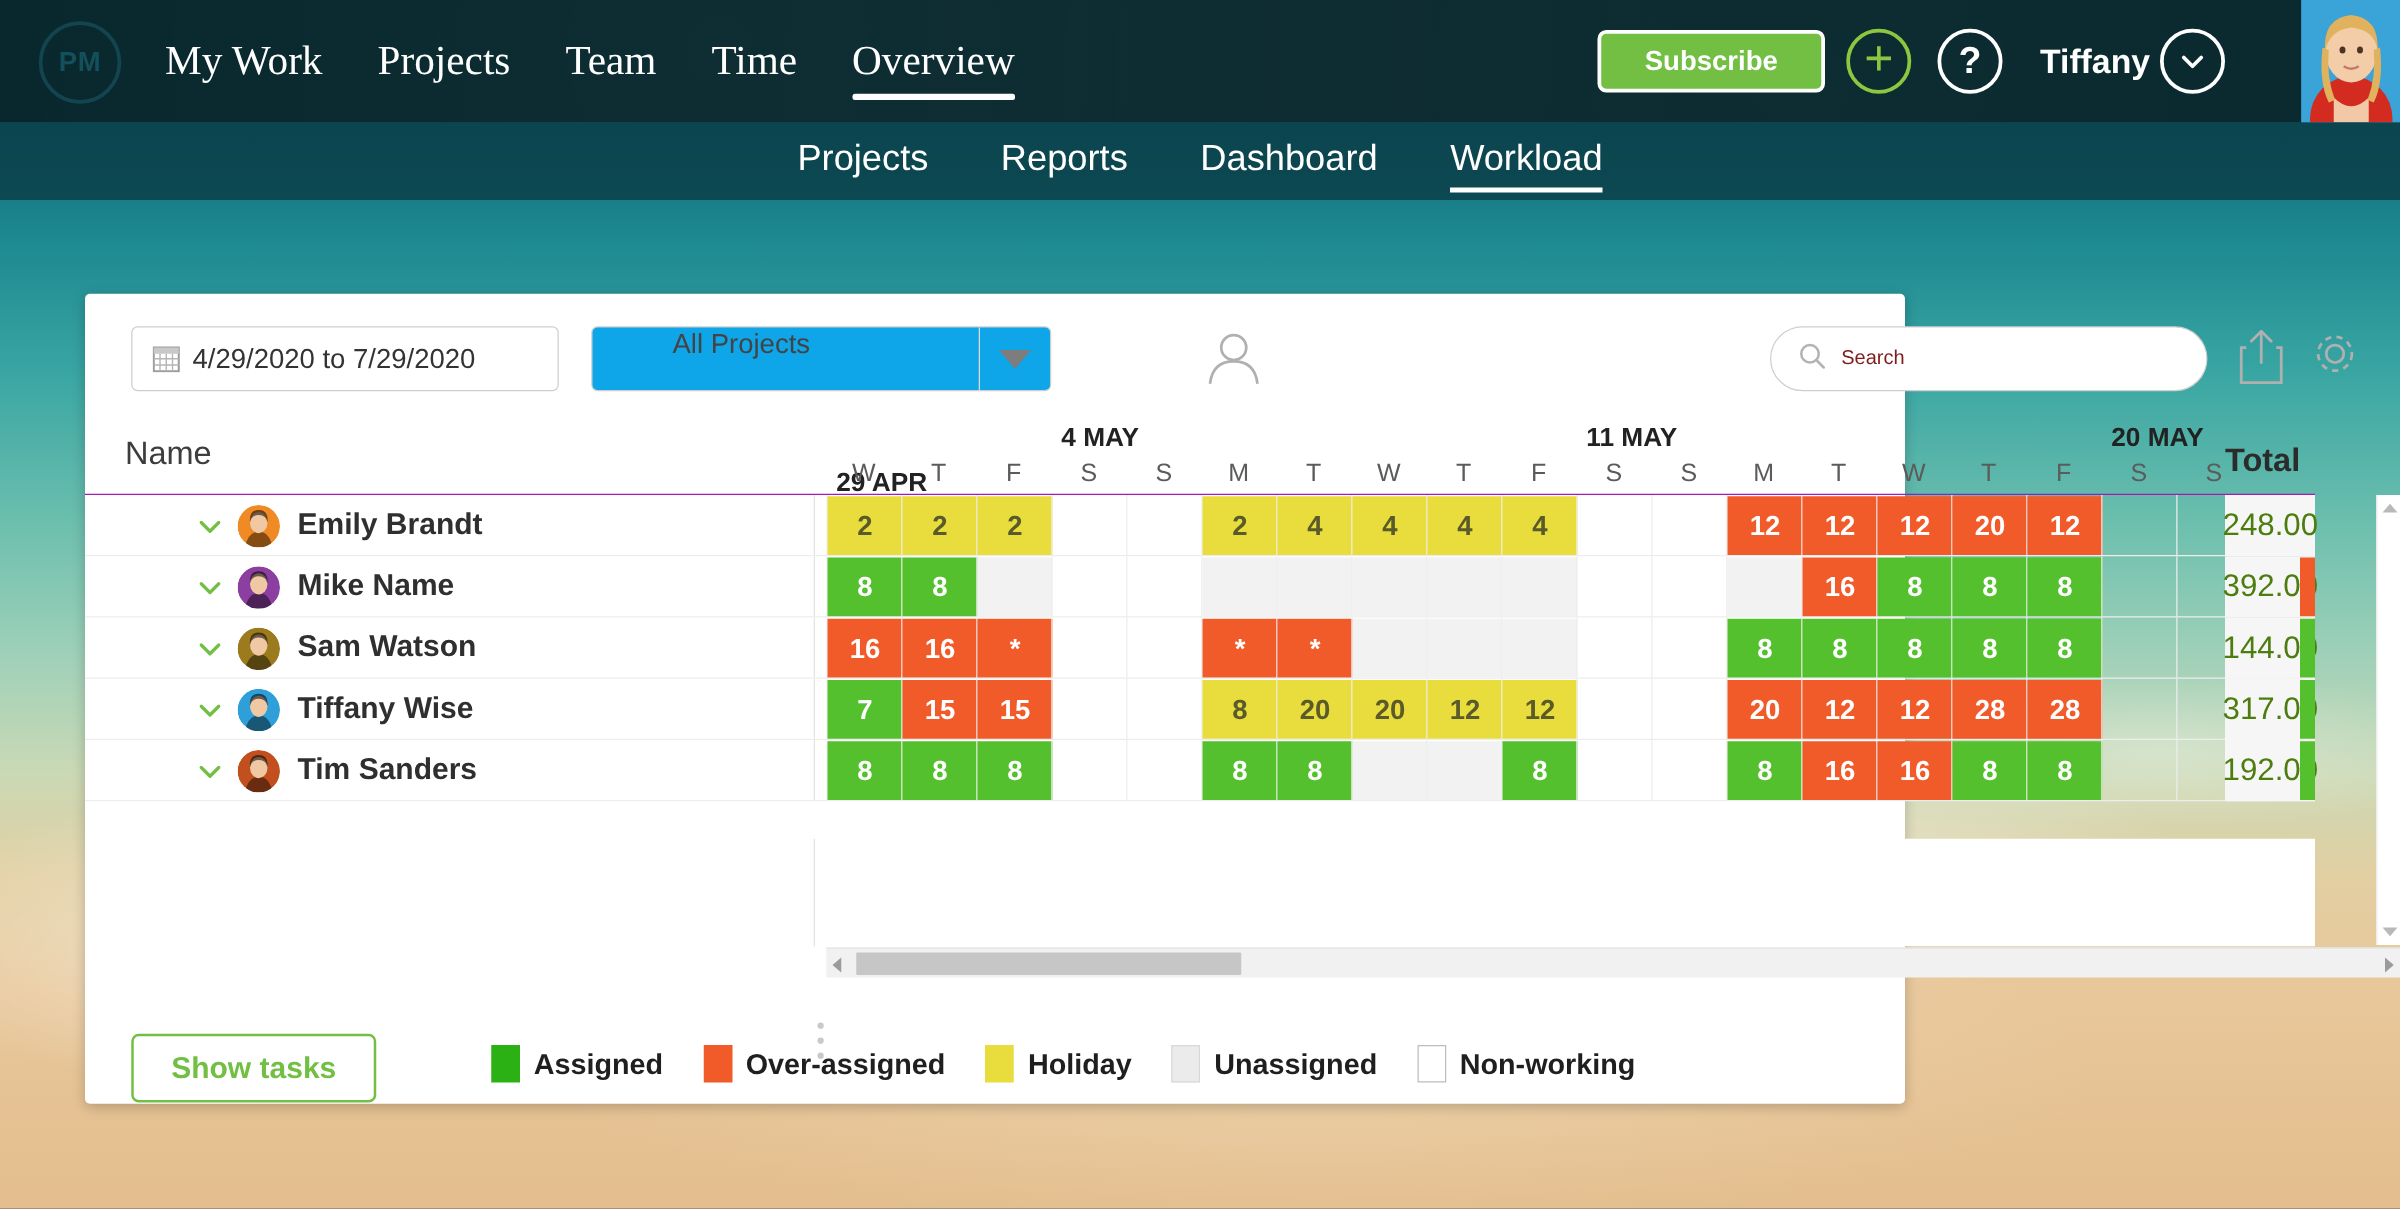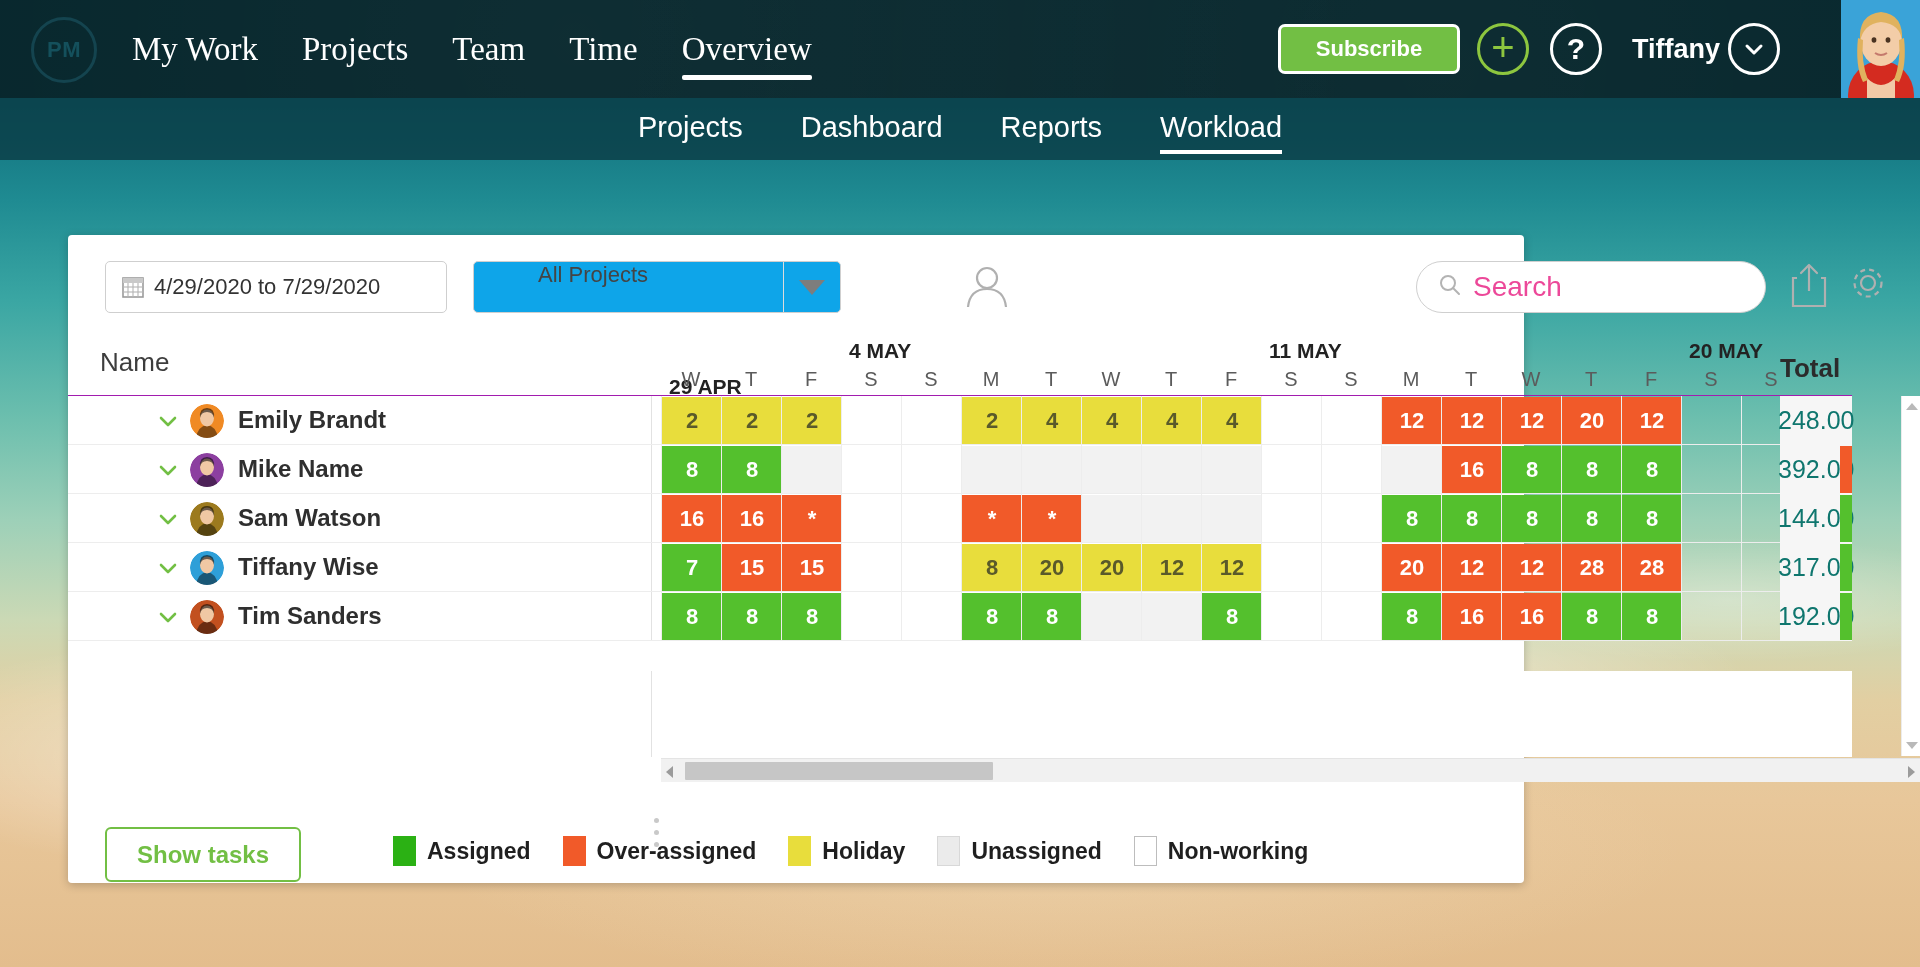--- a/index.html
+++ b/index.html
@@ -130,21 +130,21 @@
     width:57px; height:100%; border-left:1px solid #dcdcdc;
     display:flex; align-items:center; justify-content:center;
   }
   .tri-down{ width:0;height:0;border-left:13px solid transparent;border-right:13px solid transparent;border-top:15px solid #7d7d7d;}
   .person-ico{ position:absolute; left:893px; top:26px; width:52px; height:52px;}
   .search-box{
     position:absolute; left:1348px; top:26px; width:350px; height:52px;
     border:1px solid #cfcfcf; border-radius:26px; background:#fff;
     display:flex; align-items:center; gap:11px; padding-left:21px;
   }
-  .search-txt{ font-size:28px; color:#ec4899; }
+  .search-txt{ font-size:16px; color:#7f1d1d; }
   .share-ico{ position:absolute; left:1722px; top:26px; width:38px; height:48px;}
   .gear-ico{ position:absolute; left:1778px; top:26px; width:44px; height:44px;}
 
   
   .grid-wrap{ position:absolute; left:0; top:104px; width:1784px; height:650px; }
   .grid-head{
     position:relative; height:57px; border-bottom:1px solid #a21caf;
   }
   .name-head{
     position:absolute; left:32px; top:8px; font-size:26px; color:#3d3d3d;
@@ -192,21 +192,21 @@
   .cell.c-red{ background:#f15a29; }
   .cell.c-yellow{ background:#e8dd3c; color:#5a5a2a; }
   .cell.c-gray{ background:#f2f2f2; color:transparent; }
   .cell.c-none{ background:transparent; color:transparent; }
   .colsep{
     position:absolute; top:0; width:1px; height:49px; background:#ededed;
   }
   .total-cell{
     position:absolute; left:1712px; top:0; width:72px; height:49px;
     background:#f6f6f6;
-    display:flex; align-items:center; font-size:25px; color:#0f766e;
+    display:flex; align-items:center; font-size:25px; color:#4d7c0f;
     padding-left:0;
   }
   .total-cell span{ display:block; width:132px; margin-left:-2px; }
   .overflow-strip{
     position:absolute; left:1772px; top:1px; width:12px; height:47px;
   }
 
   .empty-area{
     position:absolute; left:0; top:332px; width:1784px; height:86px; background:#fff;
   }
@@ -312,22 +312,22 @@
       <path d="M63 38 Q66 66 58 82 L53 80 Q60 62 58 40 Z" fill="#e0b25e"></path>
       <ellipse cx="33" cy="40" rx="2.4" ry="2.8" fill="#4a3321"></ellipse>
       <ellipse cx="47" cy="40" rx="2.4" ry="2.8" fill="#4a3321"></ellipse>
       <path d="M34 53 Q40 57 46 53" stroke="#c4796c" stroke-width="2" fill="none"></path>
     </svg>
   </div>
 </div>
 
 <div class="subbar" id="navSub">
     <div class="item">Projects</div>
+    <div class="item">Reports</div>
     <div class="item">Dashboard</div>
-    <div class="item">Reports</div>
     <div class="item active">Workload</div>
   </div>
 
 <div class="card">
 
   <div class="toolbar">
 
     <div class="date-box">
       <span class="cal-ico">
         <svg viewBox="0 0 22 22" width="22" height="22">

